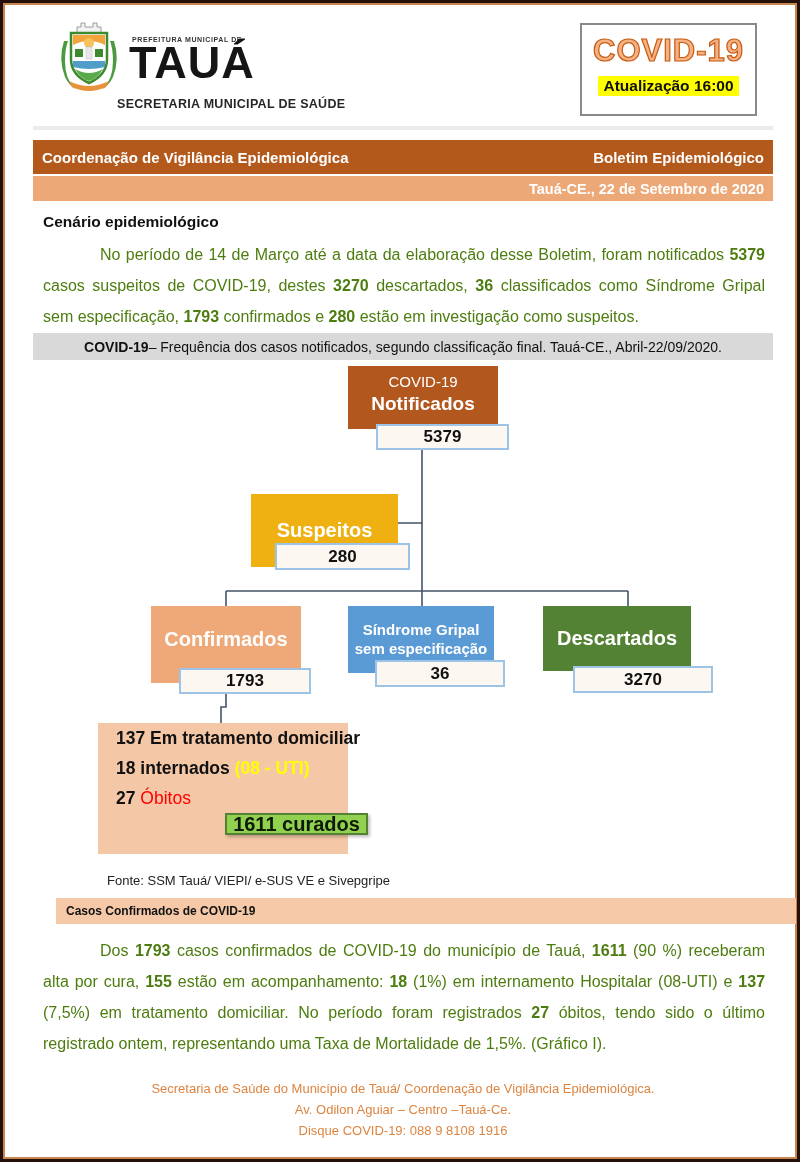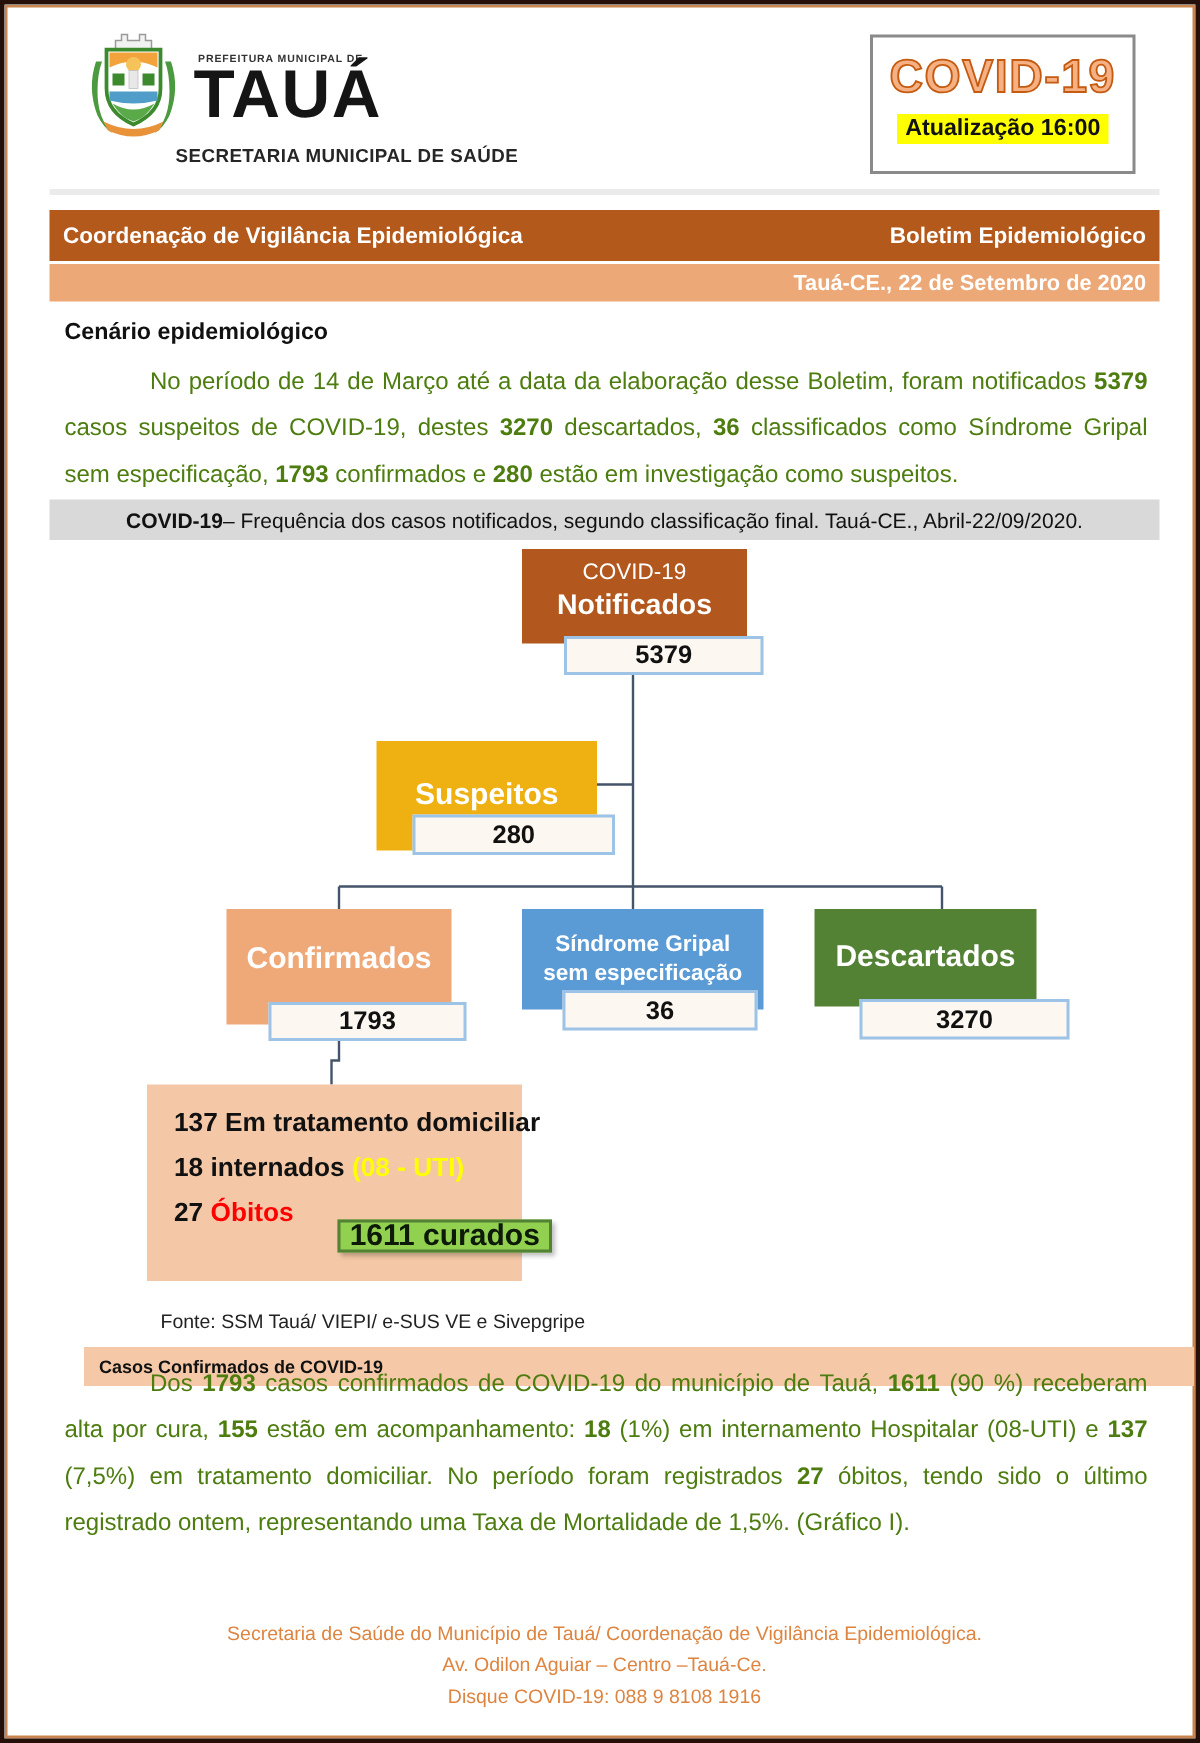--- a/index.html
+++ b/index.html
@@ -22,46 +22,46 @@
   .thin-rule { position:absolute; left:30px; top:123px; width:740px; height:4px; background:#ebebeb; }
   
   .bar1 { position:absolute; left:30px; top:137px; width:740px; height:34px; background:#b4591c; color:#fff;
           display:flex; justify-content:space-between; align-items:center; padding:0 9px; font-size:15px; font-weight:700; }
   .bar2 { position:absolute; left:30px; top:173px; width:740px; height:25px; background:#eda877; color:#fff;
           display:flex; justify-content:flex-end; align-items:center; padding:0 9px; font-size:14.5px; font-weight:700; }
   
   .h-scenario { position:absolute; left:40px; top:210px; font-size:15.5px; font-weight:700; color:#111; }
   .para { position:absolute; left:40px; width:722px; font-size:16px; line-height:31px; text-align:justify; text-indent:57px; color:#4d7c0f; }
   .para1 { top:236px; }
-  .para2 { top:904px; }
+  .para2 { top:932px; }
   .caption-bar { position:absolute; left:30px; top:330px; width:740px; height:27px; background:#d9d9d9;
                  display:flex; align-items:center; justify-content:center; font-size:14px; color:#111; }
   
   .connectors { position:absolute; left:0; top:0; width:800px; height:1162px; pointer-events:none; }
   .fc-box { position:absolute; color:#fff; text-align:center; }
   .fc-notificados { left:345px; top:363px; width:150px; height:63px; background:#b2571d; padding-top:7px; }
   .fc-notificados .l1 { font-size:15px; }
   .fc-notificados .l2 { font-size:19px; font-weight:700; margin-top:3px; }
   .fc-suspeitos { left:248px; top:491px; width:147px; height:73px; background:#eeb111; font-size:20px; font-weight:700;
                   display:flex; align-items:center; justify-content:center; }
   .fc-confirmados { left:148px; top:603px; width:150px; height:77px; background:#efa878; font-size:20px; font-weight:700;
                     display:flex; align-items:flex-start; justify-content:center; padding-top:22px; }
-  .fc-sindrome { left:345px; top:603px; width:161px; height:67px; background:#5b9bd5; font-size:15px; font-weight:700;
+  .fc-sindrome { left:345px; top:603px; width:146px; height:67px; background:#5b9bd5; font-size:15px; font-weight:700;
                  display:flex; flex-direction:column; align-items:center; justify-content:center; line-height:1.25; }
   .fc-descartados { left:540px; top:603px; width:148px; height:65px; background:#548235; font-size:20px; font-weight:700;
                     display:flex; align-items:center; justify-content:center; }
   .val-box { position:absolute; background:#fcf8f1; border:2px solid #9dc3e6; color:#111;
              font-size:17px; font-weight:700; text-align:center; display:flex; align-items:center; justify-content:center; }
   .val-5379 { left:373px; top:421px; width:133px; height:26px; }
   .val-280  { left:272px; top:540px; width:135px; height:27px; }
   .val-1793 { left:176px; top:665px; width:132px; height:26px; }
   .val-36   { left:372px; top:657px; width:130px; height:27px; }
   .val-3270 { left:570px; top:663px; width:140px; height:27px; }
   .detail-box { position:absolute; left:95px; top:720px; width:250px; height:131px; background:#f4c8a6;
-                padding:10px 0 0 18px; font-size:17.5px; font-weight:700; color:#111; }
+                padding:0 0 0 18px; font-size:17.5px; font-weight:700; color:#111; }
   .detail-box .row { line-height:30px; white-space:nowrap; }
   .curados-box { position:absolute; left:222px; top:810px; width:143px; height:22px; background:#92d050; border:2px solid #538135;
                  display:flex; align-items:center; justify-content:center; font-size:20px; font-weight:700; color:#0d1a08;
                  box-shadow:2px 2px 3px rgba(0,0,0,.25); }
   .fonte { position:absolute; left:104px; top:870px; font-size:13px; color:#222; }
   
   .section-bar { position:absolute; left:30px; top:895px; width:740px; height:26px; background:#f5c9a8;
                  display:flex; align-items:center; padding-left:10px; font-size:12px; font-weight:700; color:#111;margin-left:23px; }
   
   .footer { position:absolute; left:0; top:1076px; width:800px; text-align:center; color:#dd8440; font-size:13px; line-height:1.6; }
@@ -140,21 +140,21 @@
     <div>sem especificação</div>
   </div>
   <div class="val-box val-36">36</div>
 
   <div class="fc-box fc-descartados">Descartados</div>
   <div class="val-box val-3270">3270</div>
 
   <div class="detail-box">
     <div class="row"><span style="font-weight: 700;">137 </span><span style="font-weight: 700;">Em tratamento domiciliar</span></div>
     <div class="row"><span style="font-weight: 700;">18  </span><span style="font-weight: 700;">internados </span><span style="font-weight: 700; color: rgb(255, 255, 0);">(08 - UTI)</span></div>
-    <div class="row"><span style="font-weight: 700;">27 </span><span style="font-weight: 700; color: rgb(255, 0, 0); margin-top: 20px;">Óbitos</span></div>
+    <div class="row"><span style="font-weight: 700;">27 </span><span style="font-weight: 400; color: rgb(255, 0, 0); margin-top: 20px;">Óbitos</span></div>
   </div>
   <div class="curados-box">1611 curados</div>
 
   <div class="fonte">Fonte: SSM Tauá/ VIEPI/ e-SUS VE e Sivepgripe</div>
 
   <div class="section-bar">Casos Confirmados de COVID-19</div>
   <div class="para para2"><span>Dos </span><span style="font-weight: 700;">1793</span><span> casos confirmados de COVID-19 do município de Tauá, </span><span style="font-weight: 700;">1611</span><span> (90 %) receberam alta por cura, </span><span style="font-weight: 700;">155</span><span> estão em acompanhamento: </span><span style="font-weight: 700;">18</span><span> (1%) em internamento Hospitalar (08-UTI) e </span><span style="font-weight: 700;">137</span><span> (7,5%) em tratamento domiciliar. No período foram registrados </span><span style="font-weight: 700;">27</span><span> óbitos, tendo sido o último registrado ontem, representando uma Taxa de Mortalidade de 1,5%.  (Gráfico I).</span></div>
 
   <div class="footer">
     <div>Secretaria de Saúde do Município de Tauá/ Coordenação de Vigilância Epidemiológica.</div>

